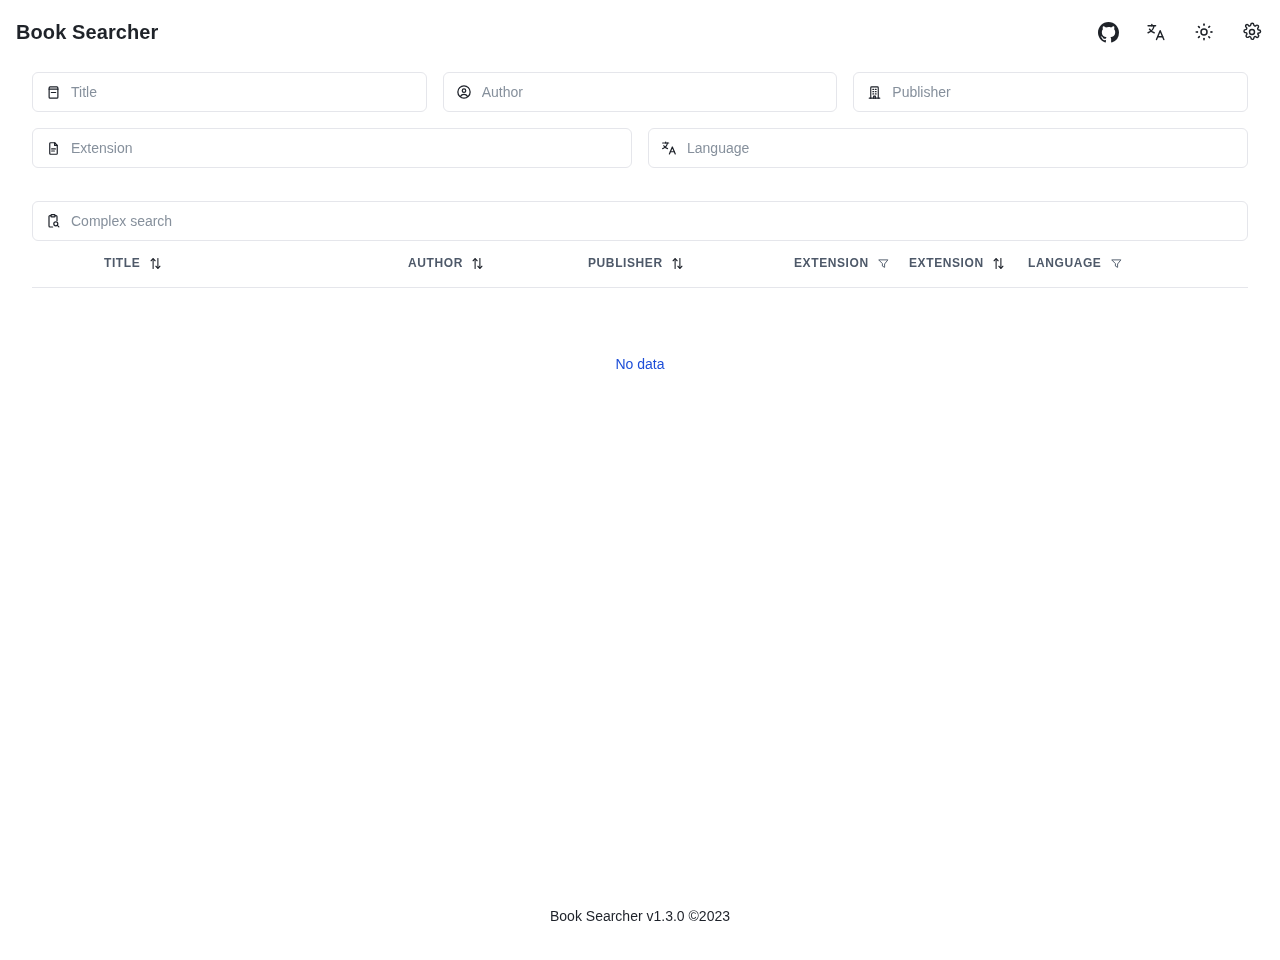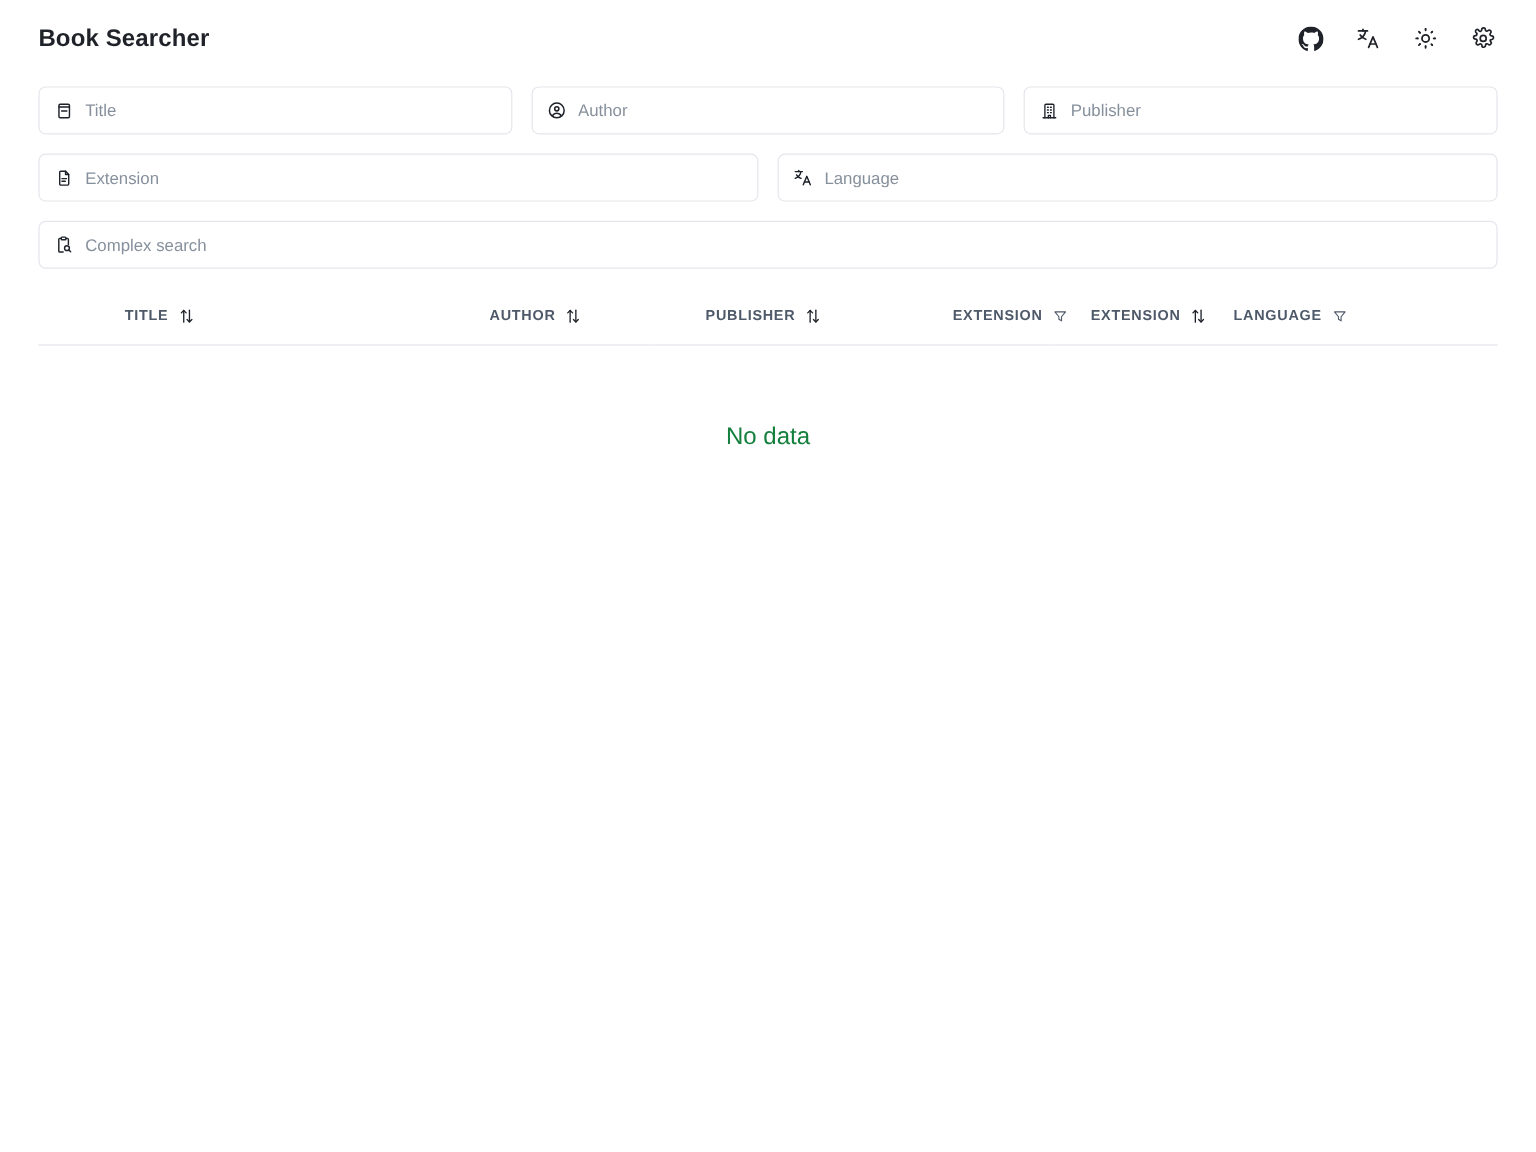--- a/index.html
+++ b/index.html
@@ -23,21 +23,21 @@
 
   
   .app-header {
     position: absolute;
     top: 0; left: 0;
     width: 1280px;
     height: 64px;
     display: flex;
     align-items: center;
     justify-content: space-between;
-    padding: 0 32px;
+    padding: 0 16px;
   }
   .app-title {
     font-size: 20px;
     font-weight: bold;
     color: #1f2329;
     letter-spacing: 0.1px;
     line-height: 1;
   }
   .header-actions {
     display: flex;
@@ -74,21 +74,21 @@
     display: flex;
     align-items: center;
     height: 40px;
     border: 1px solid #e5e6eb;
     border-radius: 6px;
     background: #ffffff;
     padding: 0 12px;
     flex: 1 1 0;
     min-width: 0;
   }
-  .field.wide { flex: 1 1 100%; }
+  .field.wide { flex: 1 1 100%; margin-top: 17px; }
   .field-icon {
     flex: 0 0 auto;
     width: 16px;
     height: 16px;
     display: flex;
     align-items: center;
     justify-content: center;
     color: #1d2129;
     margin-right: 10px;
   }
@@ -164,22 +164,22 @@
 
   .empty-state {
     position: absolute;
     top: 288px;
     left: 32px;
     width: 1216px;
     height: 152px;
     display: flex;
     align-items: center;
     justify-content: center;
-    font-size: 20px;
-    color: #15803d;
+    font-size: 14px;
+    color: #1d4ed8;
   }
 
   
   .app-footer {
     position: absolute;
     left: 0;
     top: 908px;
     width: 1280px;
     text-align: center;
     font-size: 14px;
@@ -420,14 +420,17 @@
         </tr>
       </thead>
       <tbody></tbody>
     </table>
   </div>
 
   <div class="empty-state">
     <span>No data</span>
   </div>
 
+  <div class="app-footer">
+    <span>Book Searcher v1.3.0 ©2023</span>
+  </div>
 
 </div>
 
 </body></html>

